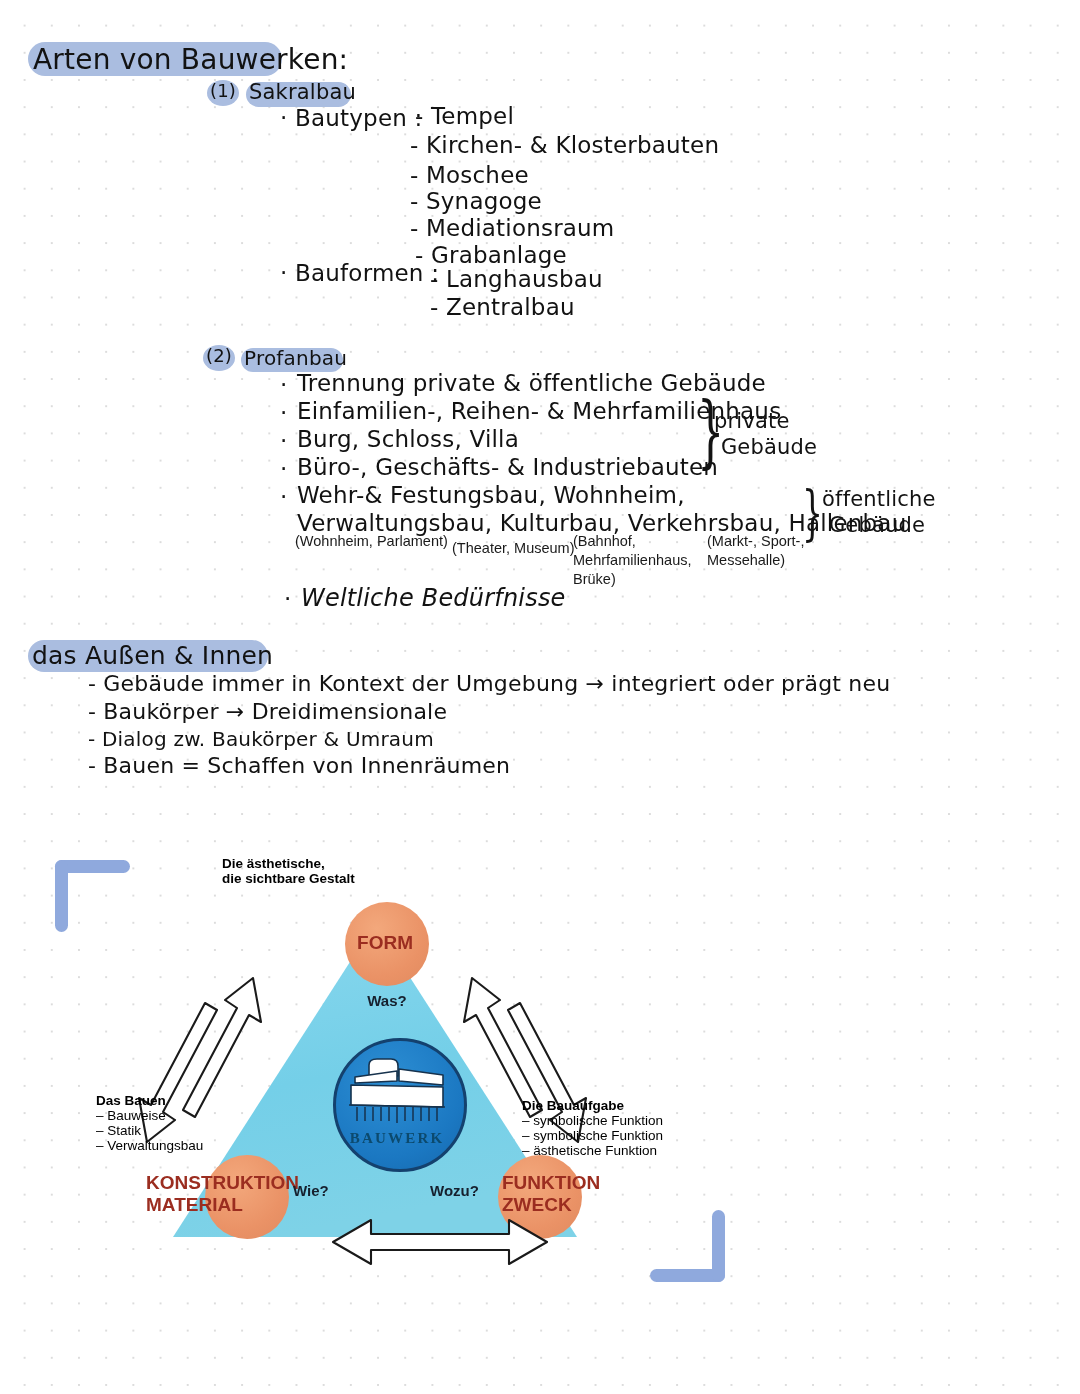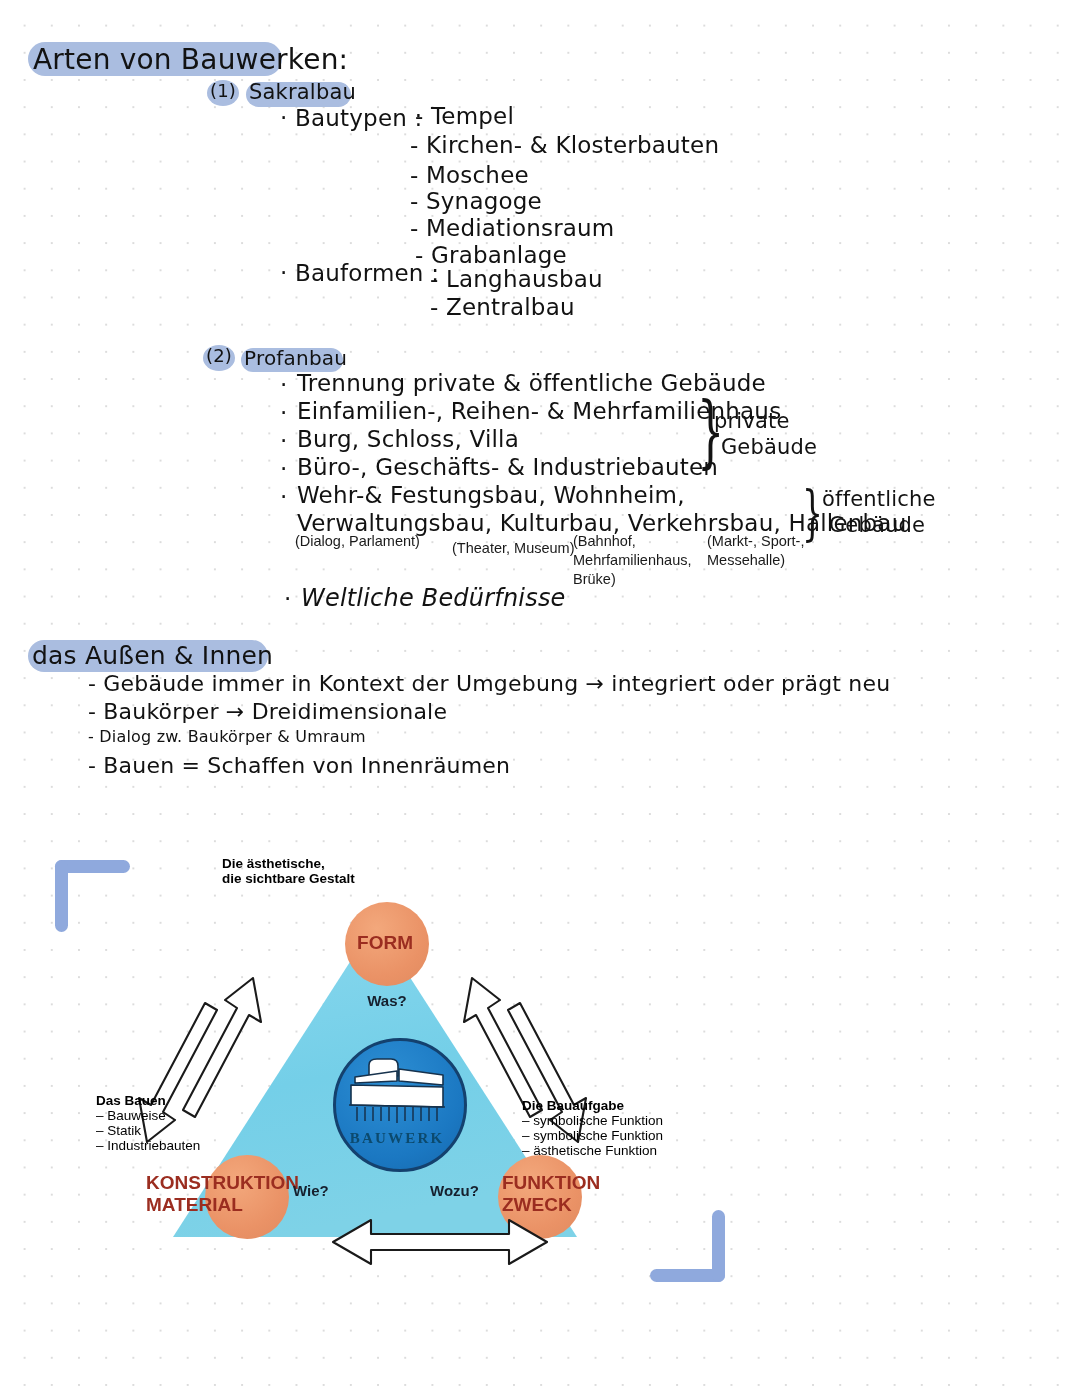--- a/index.html
+++ b/index.html
@@ -115,21 +115,21 @@
 <div class="hw" style="left:280px;top:428px;font-size:23px;">·</div>
 <div class="hw" style="left:297px;top:426px;font-size:23px;">Burg, Schloss, Villa</div>
 
 <div class="hw" style="left:280px;top:456px;font-size:23px;">·</div>
 <div class="hw" style="left:297px;top:454px;font-size:23px;">Büro-, Geschäfts- &amp; Industriebauten</div>
 
 <div class="hw" style="left:280px;top:484px;font-size:23px;">·</div>
 <div class="hw" style="left:297px;top:482px;font-size:23px;">Wehr-&amp; Festungsbau, Wohnheim,</div>
 <div class="hw" style="left:297px;top:510px;font-size:23px;">Verwaltungsbau, Kulturbau, Verkehrsbau, Hallenbau</div>
 
-<div class="typed" style="left:295px;top:532px;font-size:14.5px;">(Dialog, Parlament)</div>
+<div class="typed" style="left:295px;top:532px;font-size:14.5px;">(Wohnheim, Parlament)</div>
 <div class="typed" style="left:452px;top:539px;font-size:14.5px;">(Theater, Museum)</div>
 <div class="typed" style="left:573px;top:532px;font-size:14.5px;">(Bahnhof,
 Mehrfamilienhaus,
 Brüke)</div>
 <div class="typed" style="left:707px;top:532px;font-size:14.5px;">(Markt-, Sport-,
 Messehalle)</div>
 
 <div class="hw" style="left:284px;top:586px;font-size:23px;">·</div>
 <div class="hw hw-it" style="left:301px;top:584px;font-size:24px;">Weltliche Bedürfnisse</div>
 
@@ -139,21 +139,21 @@
 
 <div class="brace" style="left:802px;top:482px;font-size:60px;">}</div>
 <div class="hw" style="left:822px;top:486px;font-size:21px;line-height:1.25;">öffentliche
  Gebäude</div>
 
 <div class="hl" style="left:28px;top:640px;width:240px;height:32px;"></div>
 <div class="hw" style="left:32px;top:641px;font-size:25px;">das Außen &amp; Innen</div>
 
 <div class="hw" style="left:88px;top:671px;font-size:22px;">- Gebäude immer in Kontext der Umgebung → integriert oder prägt neu</div>
 <div class="hw" style="left:88px;top:699px;font-size:22px;">- Baukörper → Dreidimensionale</div>
-<div class="hw" style="left:88px;top:727px;font-size:16px;text-align:right;">- Dialog zw. Baukörper &amp; Umraum</div>
+<div class="hw" style="left:88px;top:727px;font-size:20px;text-align:right;">- Dialog zw. Baukörper &amp; Umraum</div>
 <div class="hw" style="left:88px;top:753px;font-size:22px;">- Bauen = Schaffen von Innenräumen</div>
 
 <div id="diagram" style="left:0px;top:840px;">
 
   <div class="bracket" style="left:55px;top:20px;width:75px;height:72px;">
     <i style="left:0;top:0;width:75px;height:13px;"></i>
     <i style="left:0;top:0;width:13px;height:72px;"></i>
   </div>
   <div class="bracket" style="left:650px;top:370px;width:75px;height:72px;">
     <i style="left:0;top:59px;width:75px;height:13px;"></i>
@@ -222,21 +222,21 @@
   <div class="side-txt" style="left:222px;top:16px;">
     <span class="hd">Die ästhetische,</span>
     <span class="hd">die sichtbare Gestalt</span>
   </div>
 
 
   <div class="side-txt" style="left:96px;top:253px;">
     <span class="hd">Das Bauen</span>
     <span class="li">– Bauweise</span>
     <span class="li">– Statik</span>
-    <span class="li">– Industriebauten</span>
+    <span class="li">– Verwaltungsbau</span>
   </div>
 
   <div class="side-txt" style="left:522px;top:258px;">
     <span class="hd">Die Bauaufgabe</span>
     <span class="li">– symbolische Funktion</span>
     <span class="li">– symbolische Funktion</span>
     <span class="li">– ästhetische Funktion</span>
   </div>
 </div>
 

